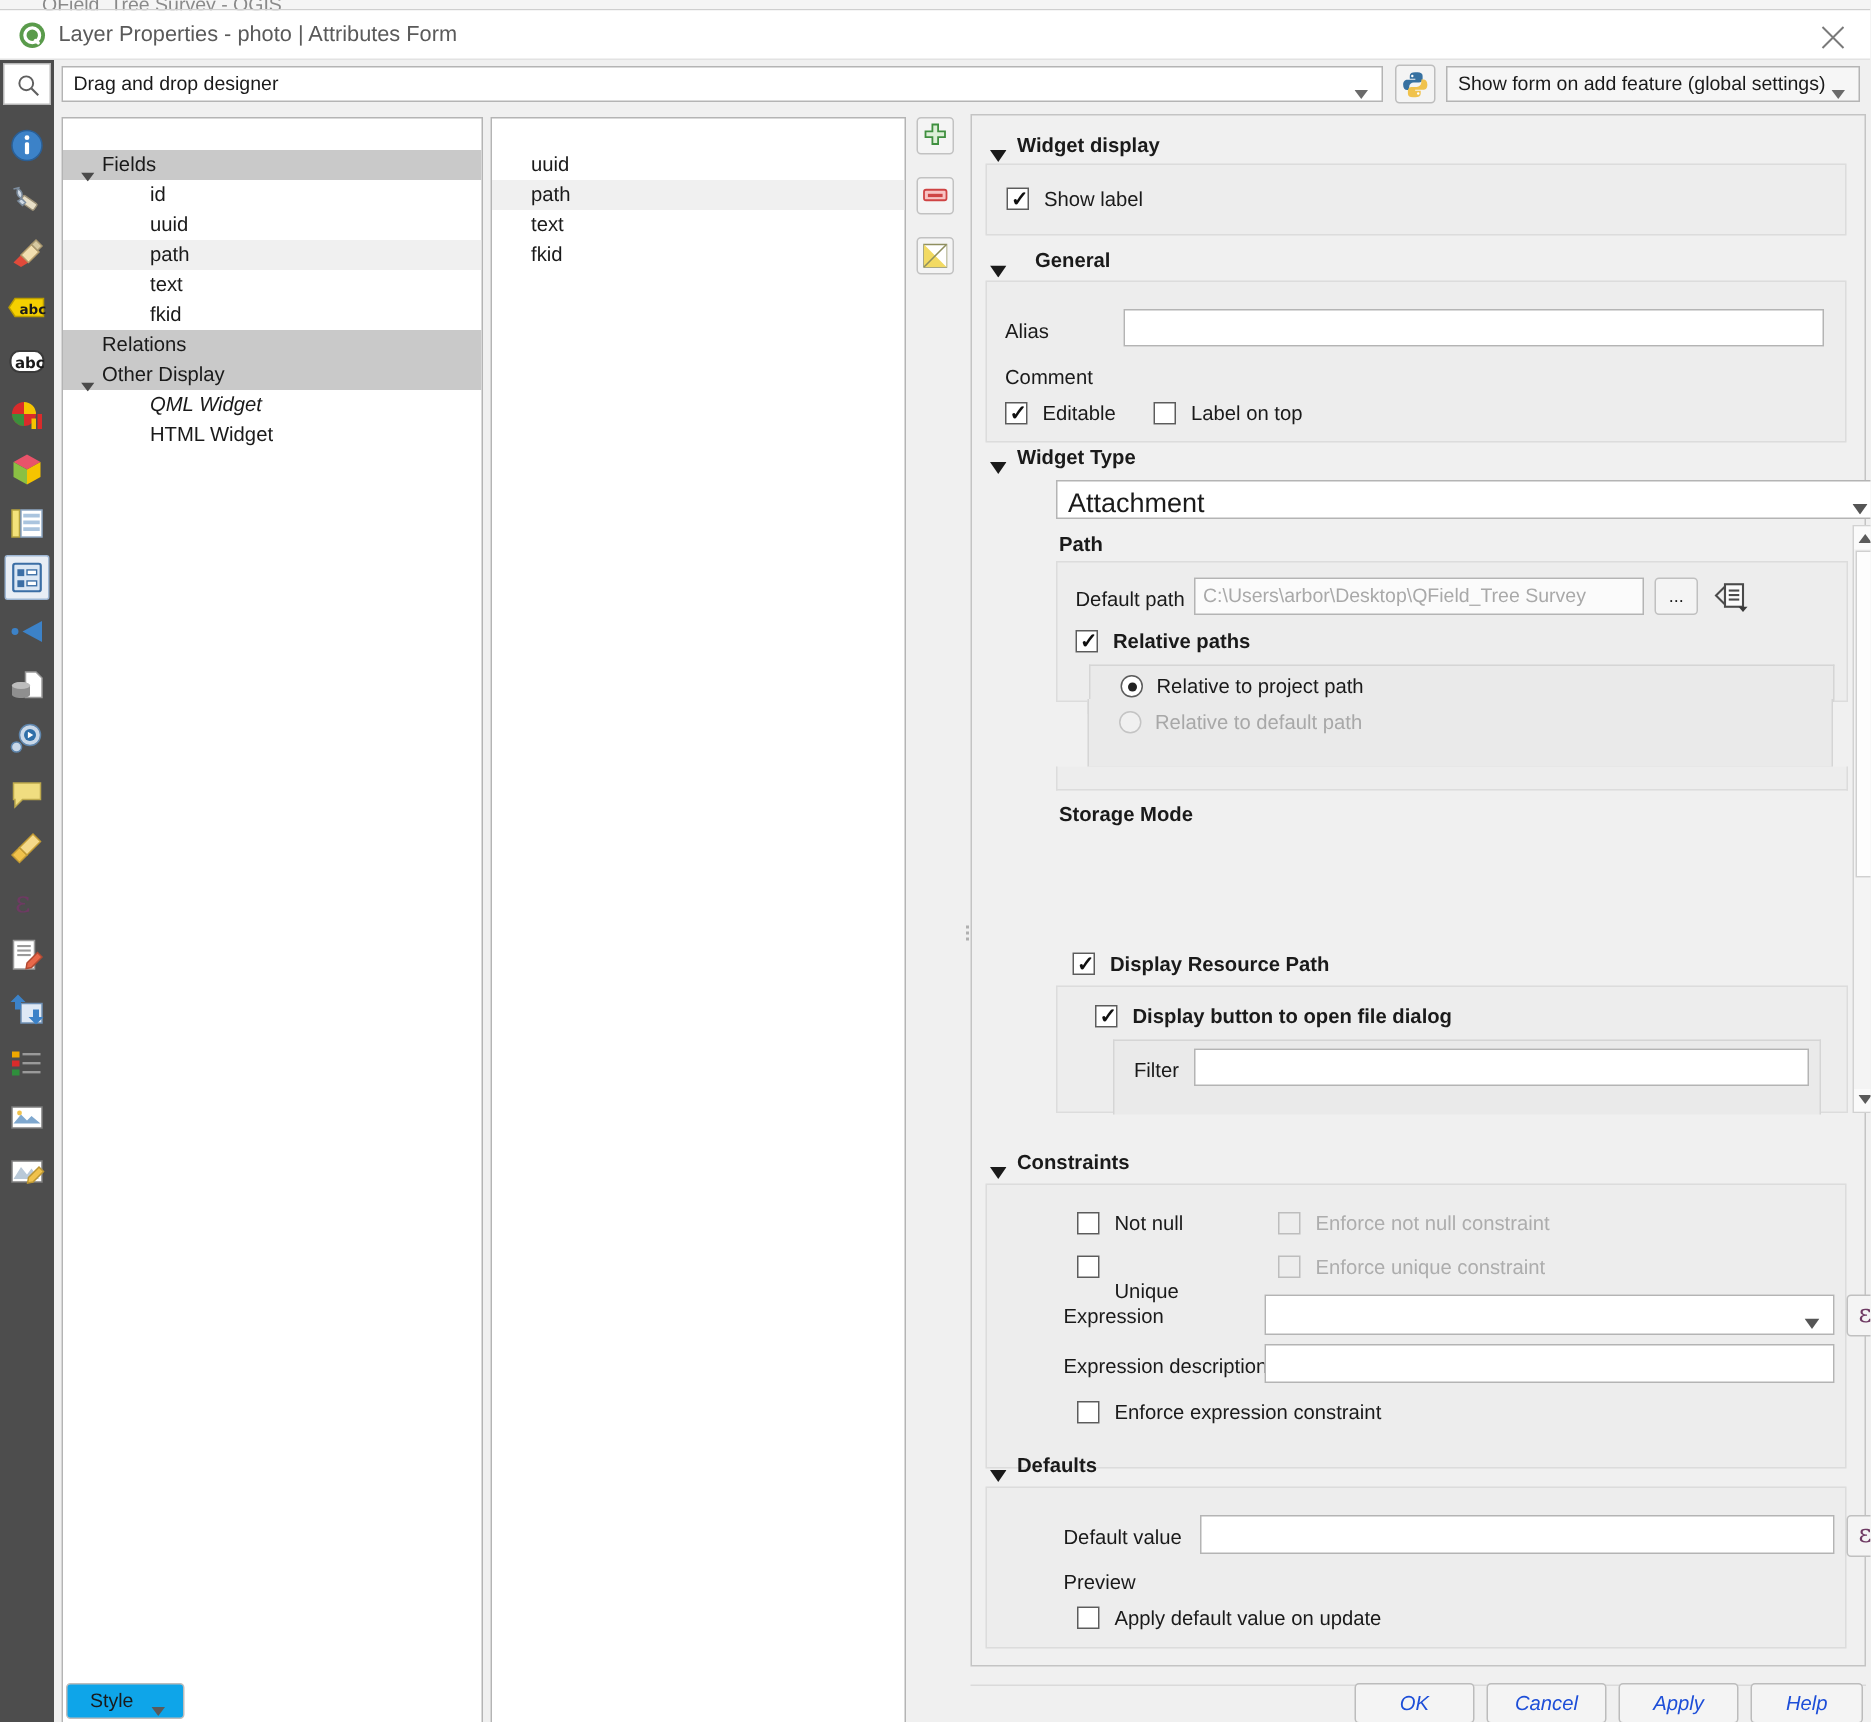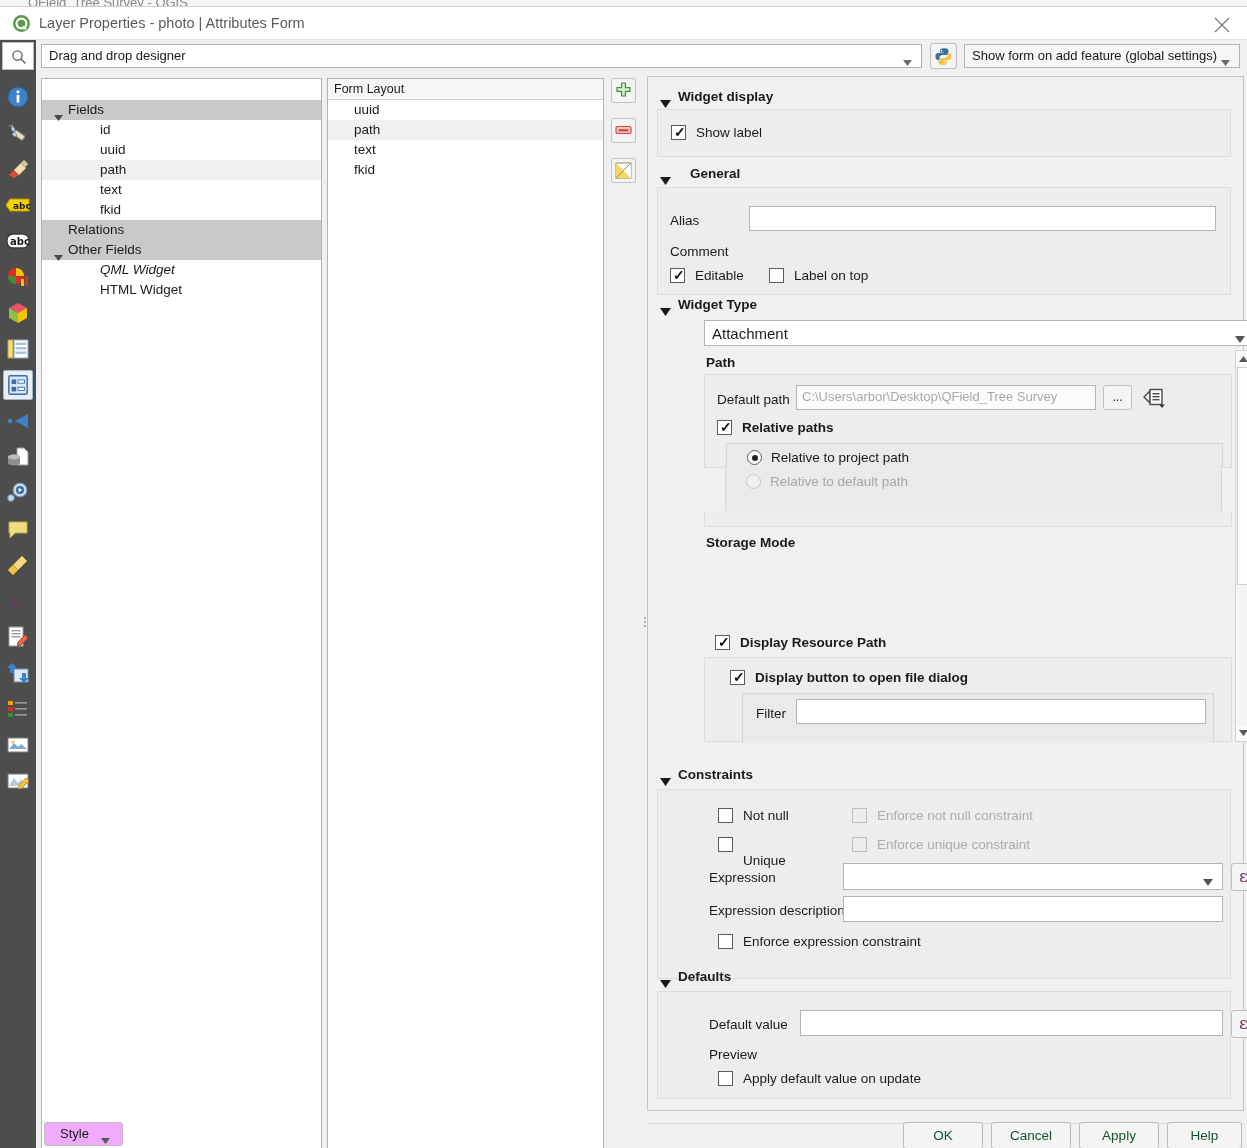--- a/index.html
+++ b/index.html
@@ -131,41 +131,41 @@
   .rb .dot { position: absolute; left: 3.5px; top: 3.5px; width: 6px; height: 6px; border-radius: 50%; background: #222; }
   .rb-label { position: absolute; font-size: 13.5px; white-space: nowrap; }
   .rb-label.dis { color: #a8a8a8; }
 
   .flabel { position: absolute; font-size: 13.5px; white-space: nowrap; }
   .tf { position: absolute; background: #ffffff; border: 1px solid #b4b4b4; }
   .tf .ph { position: absolute; left: 5px; top: 3px; font-size: 13px; color: #a9a9a9; white-space: nowrap; }
   .tf.readonlyish { background: #fbfbfb; }
 
   .combo { position: absolute; background: #ffffff; border: 1px solid #b4b4b4; }
-  .combo .lbl { position: absolute; left: 7px; top: 4px; font-size: 15px; }
+  .combo .lbl { position: absolute; left: 7px; top: 4px; font-size: 18px; }
   .combo .arrow { position: absolute; right: 9px; }
 
   .smallbtn { position: absolute; background: #f4f4f4; border: 1px solid #c0c0c0; border-radius: 3px; cursor: pointer; font-size: 12px; text-align: center; }
   .eps-btn { position: absolute; width: 27px; height: 28px; background: #f4f4f4; border: 1px solid #c0c0c0; border-radius: 3px; cursor: pointer; }
   .eps-btn span { position: absolute; left: 7px; top: 2px; font-size: 17px; color: #6e3a63; font-family: "DejaVu Serif", serif; }
 
   
   .vscroll { position: absolute; width: 17px; background: #f4f4f4; border: 1px solid #d2d2d2; }
   .vscroll .thumb { position: absolute; left: 1px; right: 1px; background: #fdfdfd; border: 1px solid #d0d0d0; }
   .vscroll .ar { position: absolute; left: 0; width: 15px; height: 15px; background: #fafafa; }
 
   .dlg-btn {
     position: absolute; height: 27px; background: #f4f4f4;
     border: 1px solid #bcbcbc; border-radius: 3px;
-    font-size: 13.5px; color: #14532d; cursor: pointer;
-    display: flex; align-items: center; justify-content: center;
+    font-size: 13.5px; color: #1d4ed8; cursor: pointer;
+    display: flex; align-items: center; justify-content: center; font-style: italic;
   }
   .style-btn {
     position: absolute; left: 44px; top: 1122px; width: 79px; height: 24px;
-    background: #f0abfc; border: 1px solid #bcbcbc; border-radius: 3px; cursor: pointer;
+    background: #0ea5e9; border: 1px solid #bcbcbc; border-radius: 3px; cursor: pointer;
   }
   .style-btn .lbl { position: absolute; left: 15px; top: 3px; font-size: 13px; }
   .style-btn .arrow { position: absolute; right: 12px; top: 9px; }
   .sep-line { position: absolute; background: #dadada; height: 1px; }
 </style>
 </head>
 <body>
 
 <div id="root">
 
@@ -397,33 +397,32 @@
           <div class="trow">
             <span class="tlabel" style="left: 58px;">fkid</span>
           </div>
           <div class="trow grp">
             <span class="tlabel" style="left: 26px;">Relations</span>
           </div>
           <div class="trow grp">
             <span class="twist"><svg width="9" height="6" viewBox="0 0 9 6">
                 <path d="M0 0h9L4.5 6z" fill="#4a4a4a"></path>
               </svg></span>
-            <span class="tlabel" style="left: 26px;">Other Fields</span>
+            <span class="tlabel" style="left: 26px;">Other Display</span>
           </div>
           <div class="trow">
             <span class="tlabel" style="left: 58px; font-style: italic;">QML Widget</span>
           </div>
           <div class="trow">
             <span class="tlabel" style="left: 58px;">HTML Widget</span>
           </div>
         </div>
     </div>
 
     <div class="panel" style="left:291px; top:38px; width:277px; height:1078px;">
-      <div class="panel-head">Form Layout</div>
       <div class="tree" id="fl-tree">
           <div class="trow">
             <span class="tlabel" style="left: 26px;">uuid</span>
           </div>
           <div class="trow selrow">
             <span class="tlabel" style="left: 26px;">path</span>
           </div>
           <div class="trow">
             <span class="tlabel" style="left: 26px;">text</span>
           </div>

